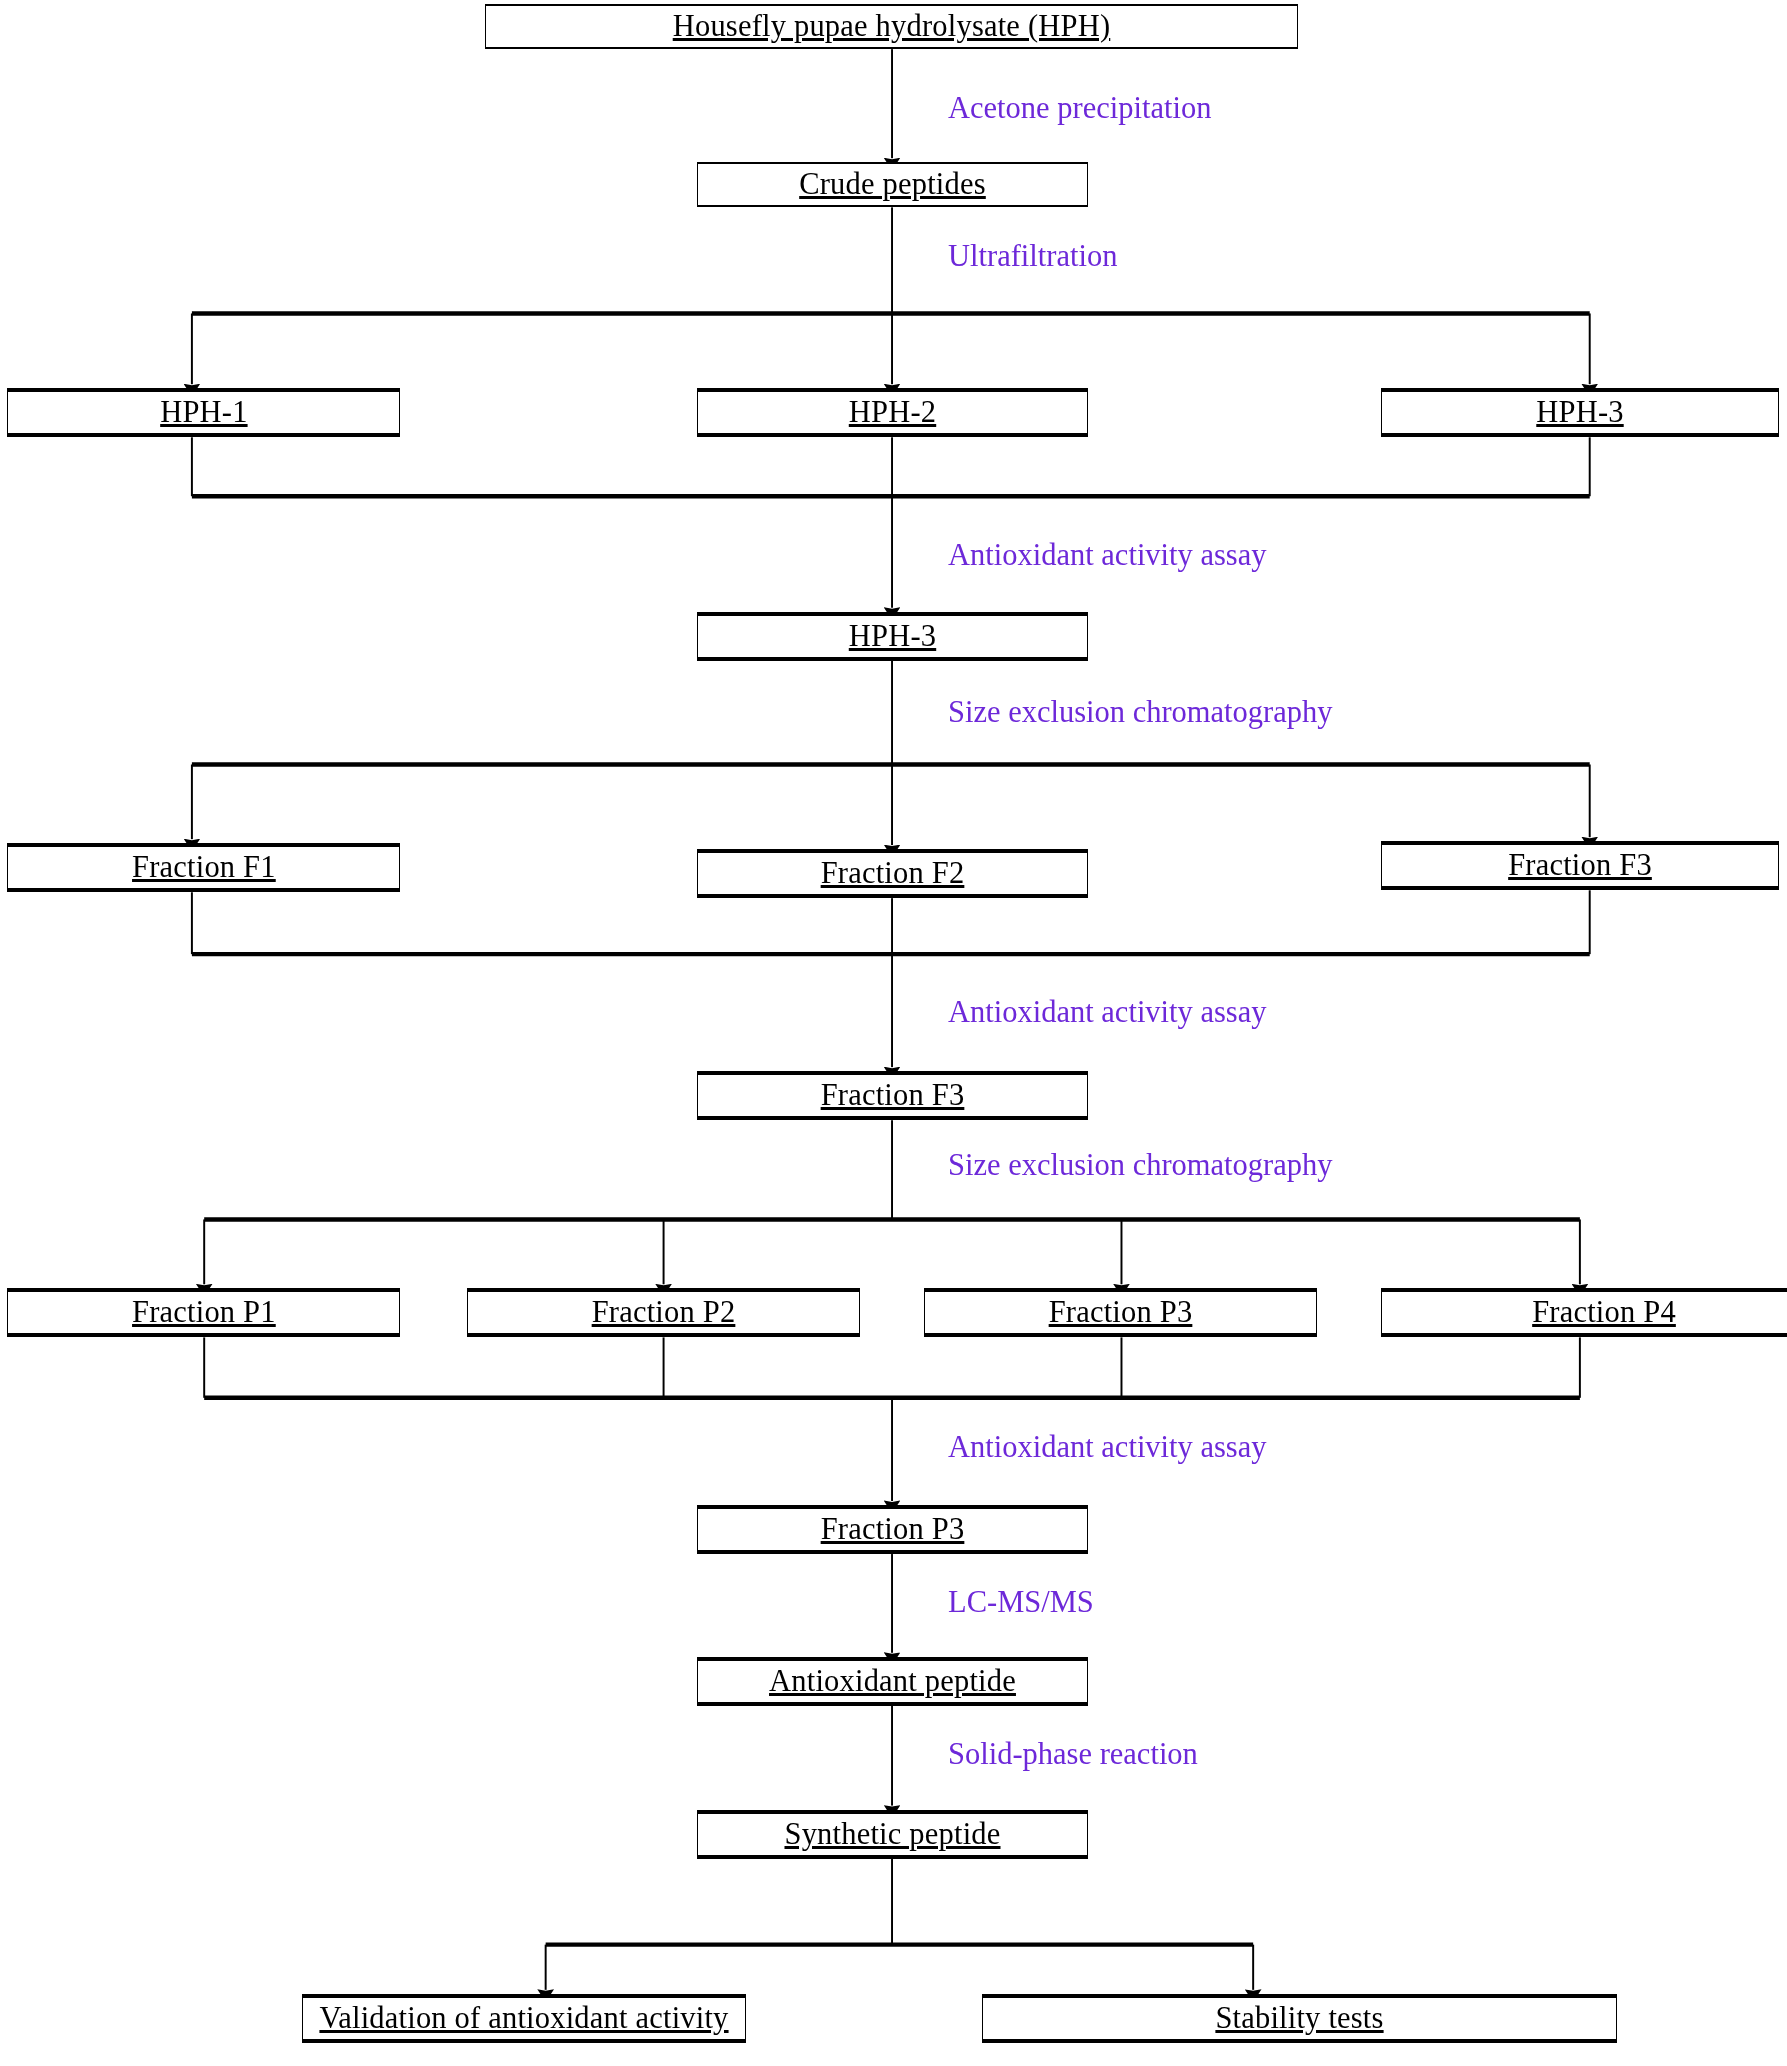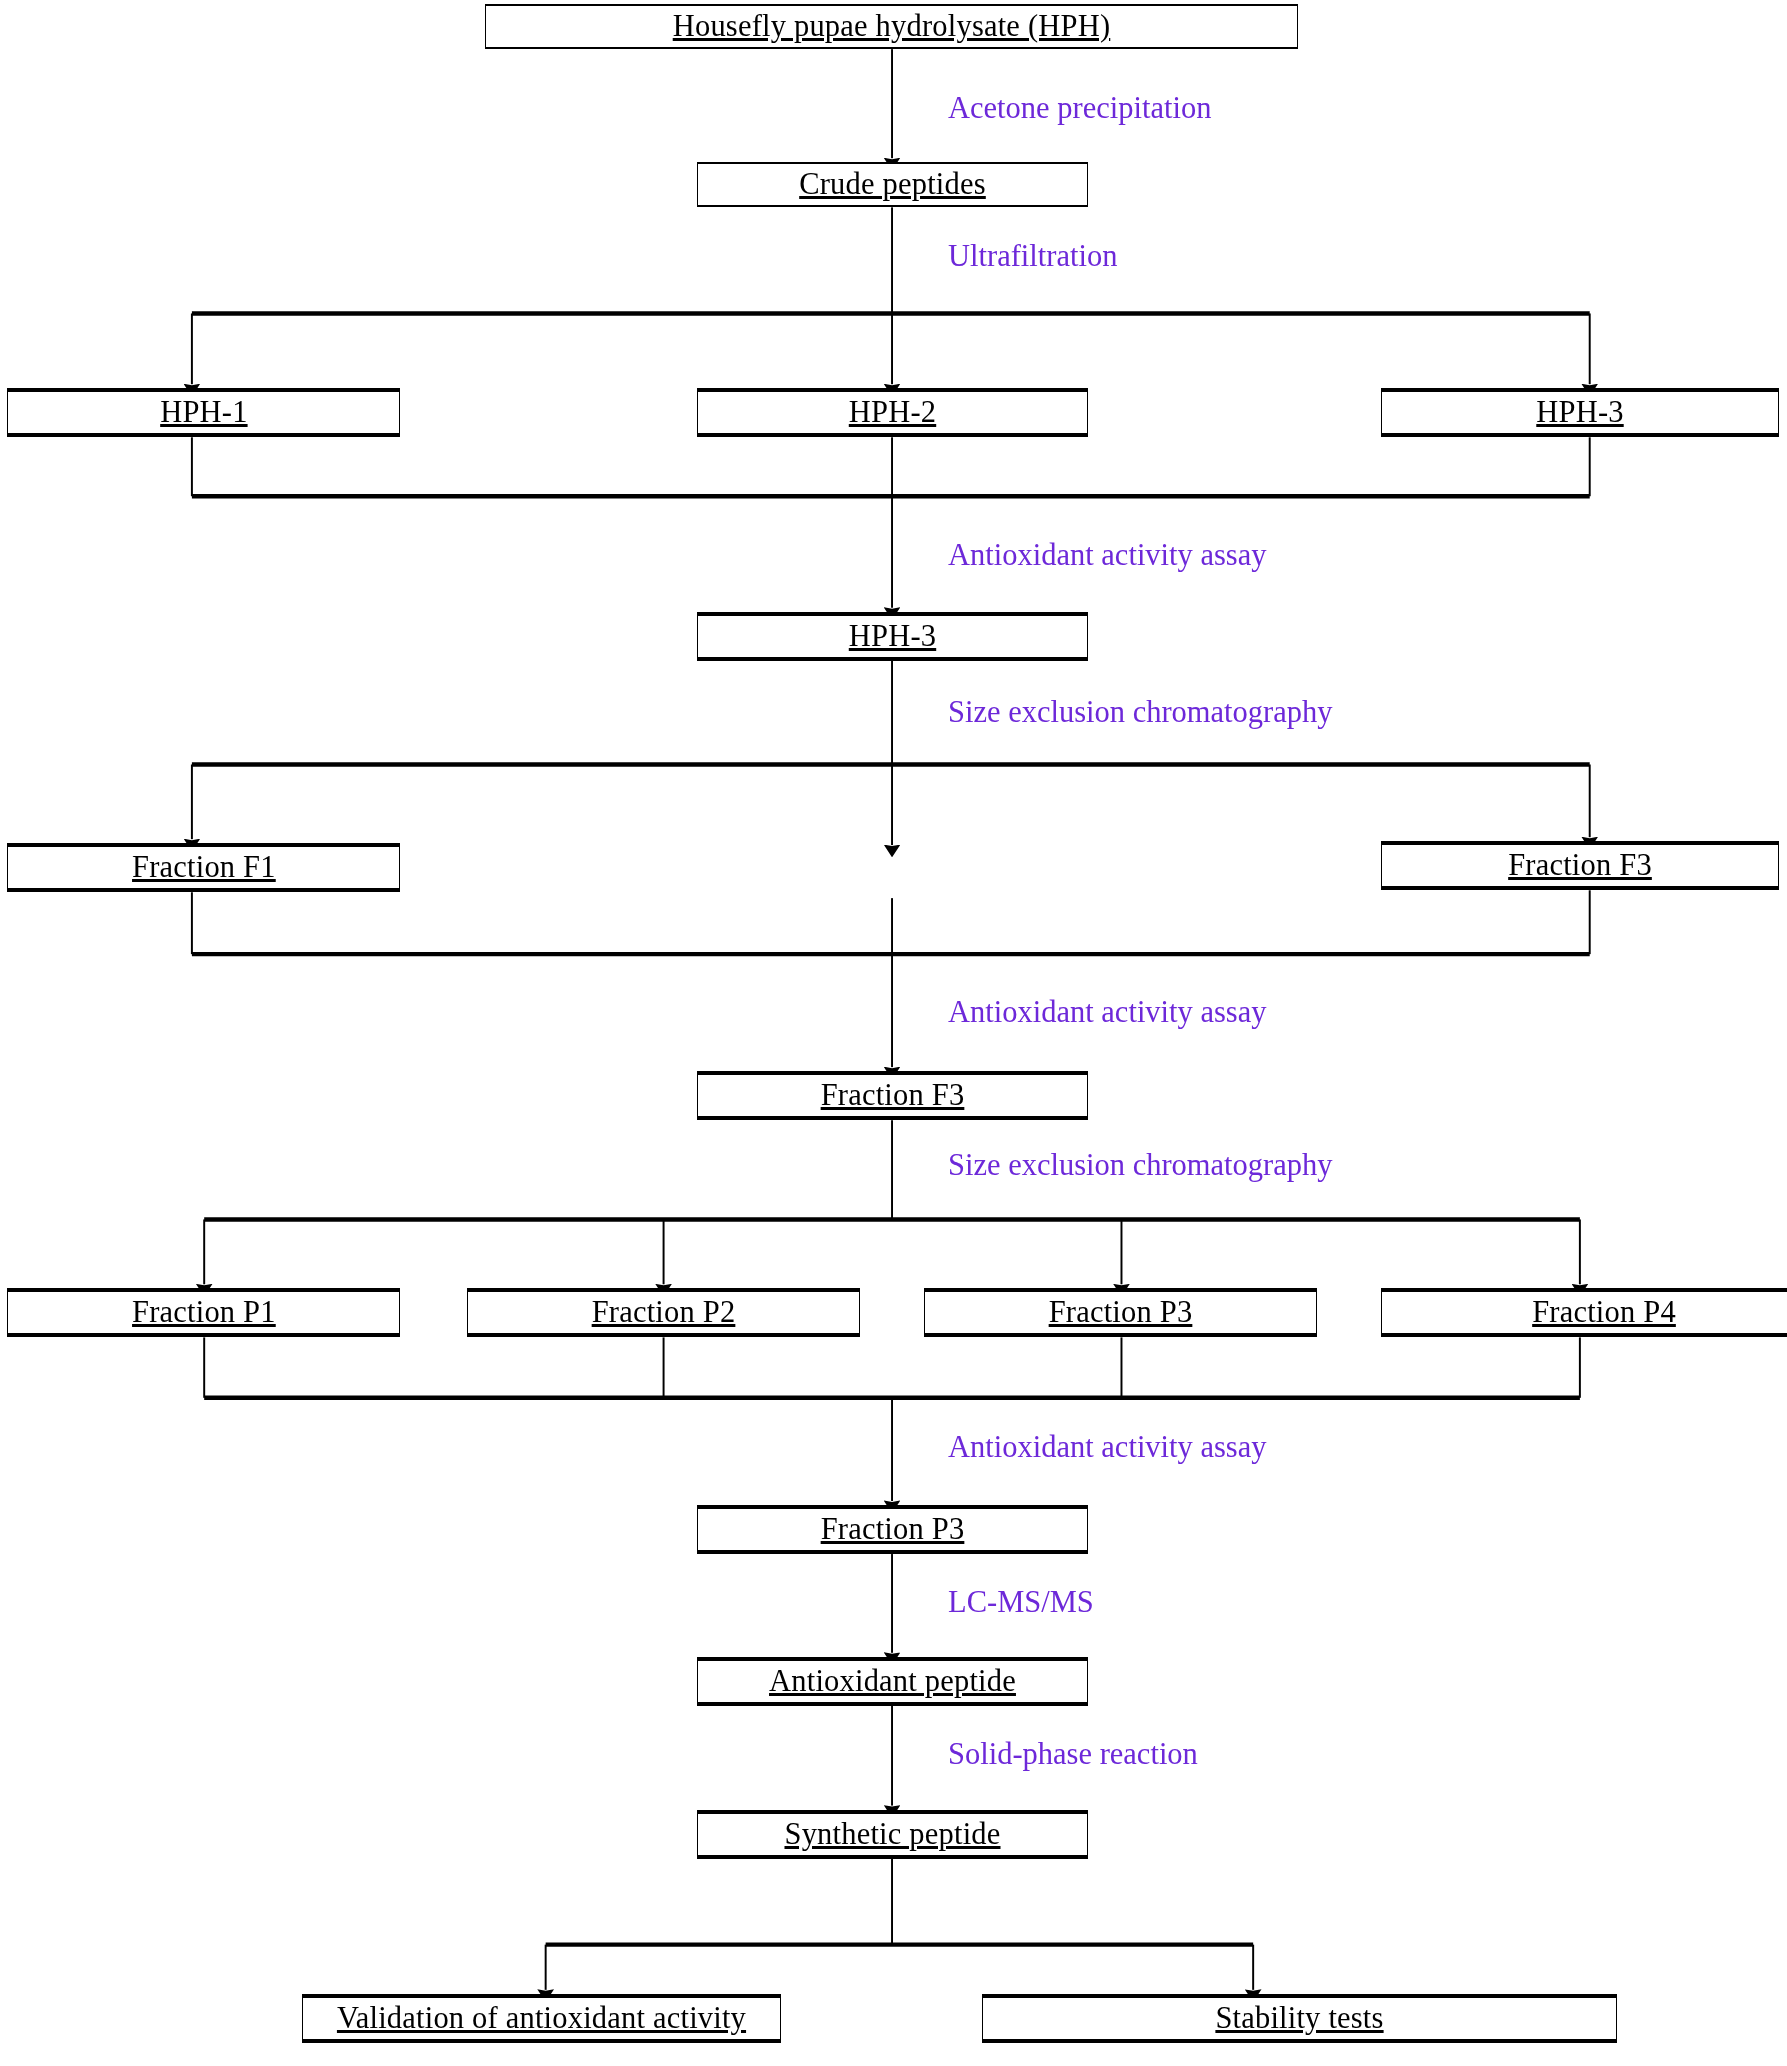--- a/index.html
+++ b/index.html
@@ -109,40 +109,41 @@
   <div class="nodebox" style="left:7.4px;top:388px;width:393px;height:49px;">HPH-1</div>
 
   <div class="nodebox" style="left:697px;top:388px;width:391px;height:49px;">HPH-2</div>
 
   <div class="nodebox" style="left:1381px;top:388px;width:398px;height:49px;">HPH-3</div>
 
   <div class="nodebox" style="left:697px;top:612px;width:391px;height:49px;">HPH-3</div>
 
   <div class="nodebox" style="left:7.4px;top:843px;width:393px;height:49px;">Fraction F1</div>
 
+  <div class="nodebox" style="left:697px;top:849px;width:391px;height:49px;">Fraction F2</div>
 
   <div class="nodebox" style="left:1381px;top:841px;width:398px;height:49px;">Fraction F3</div>
 
   <div class="nodebox" style="left:697px;top:1071px;width:391px;height:49px;">Fraction F3</div>
 
   <div class="nodebox" style="left:7.4px;top:1288px;width:393px;height:49px;">Fraction P1</div>
 
   <div class="nodebox" style="left:467px;top:1288px;width:393px;height:49px;">Fraction P2</div>
 
   <div class="nodebox" style="left:924px;top:1288px;width:393px;height:49px;">Fraction P3</div>
 
   <div class="nodebox" style="left:1381px;top:1288px;width:446px;height:49px;">Fraction P4</div>
 
   <div class="nodebox" style="left:697px;top:1505px;width:391px;height:49px;">Fraction P3</div>
 
   <div class="nodebox" style="left:697px;top:1657px;width:391px;height:49px;">Antioxidant peptide</div>
 
   <div class="nodebox" style="left:697px;top:1810px;width:391px;height:49px;">Synthetic peptide</div>
 
-  <div class="nodebox" style="left:302px;top:1994px;width:479px;height:49px;">Validation of antioxidant activity</div>
+  <div class="nodebox" style="left:302px;top:1994px;width:444px;height:49px;">Validation of antioxidant activity</div>
 
   <div class="nodebox" style="left:982px;top:1994px;width:635px;height:49px;">Stability tests</div>
 
   <div class="edgelabel" style="left:948px;top:93px;">Acetone precipitation</div>
 
   <div class="edgelabel" style="left:948px;top:241px;">Ultrafiltration</div>
 
   <div class="edgelabel" style="left:948px;top:540px;">Antioxidant activity  assay</div>
 
   <div class="edgelabel" style="left:948px;top:697px;">Size exclusion chromatography</div>

